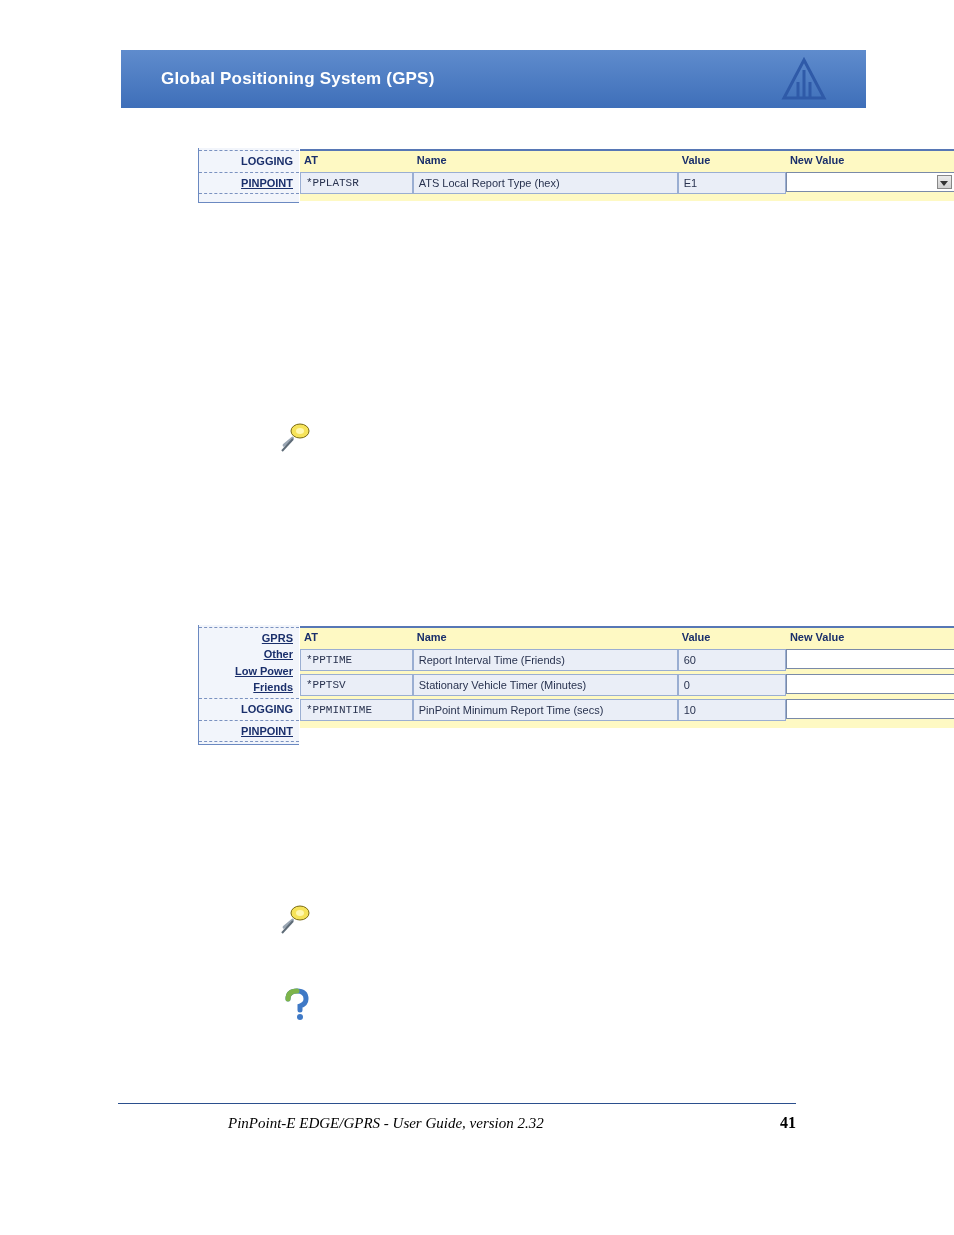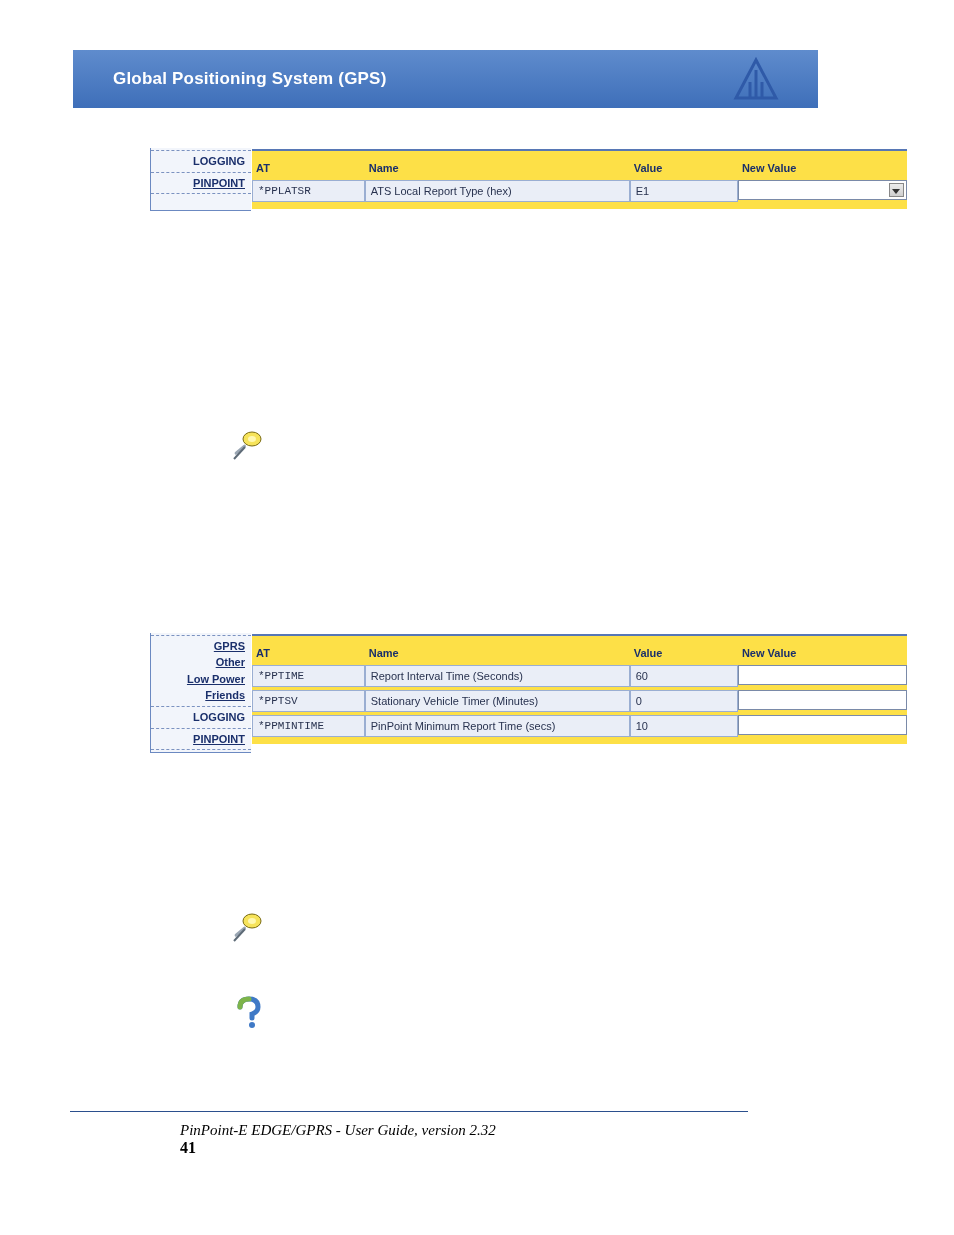--- a/index.html
+++ b/index.html
@@ -6,20 +6,21 @@
     margin: 0;
     padding: 0;
     width: 954px;
     font-family: Verdana, Geneva, sans-serif;
     background: #ffffff;
     color: #000;
   }
   .page {
     width: 818px;
     position: relative;
+    margin-left: 48px;
   }
   .hdr {
     position: relative;
     height: 108px;
     background: #ffffff;
   }
   .hdr-bar {
     position: absolute;
     left: 73px;
     right: 0;
@@ -76,23 +77,22 @@
   }
   .side .rule {
     border-bottom: 1px dashed #7b92c0;
     height: 0;
     margin: 2px 0;
   }
   .side .link { text-decoration: underline; }
   .side .plain { text-decoration: none; text-align: right; }
   .grid-holder {
     border-top: 2px solid #5777b5;
-    padding-top: 8px;
     padding-bottom: 4px;
-    background: #fde047;
+    background: #fef9c3;
   }
   table.grid {
     width: 100%;
     border-collapse: separate;
     border-spacing: 0 3px;
     font-size: 11px;
   }
   table.grid th {
     text-align: left;
     color: #1a2f6b;
@@ -169,21 +169,20 @@
 
   
   .ftr {
     border-top: 1px solid #2b4f8d;
     margin: 0 70px;
     padding: 10px 0 30px 0;
     display: flex;
     justify-content: space-between;
     align-items: baseline;
     font-family: Georgia, "Times New Roman", serif;
-    flex-direction: column;
   }
   .ftr .doc {
     font-style: italic;
     font-size: 15px;
     color: #000;
     margin-left: 110px;
   }
   .ftr .pg {
     font-weight: bold;
     font-size: 16px;
@@ -308,21 +307,21 @@
                 <th>Value</th>
                 <th>New Value</th>
               </tr>
                     </thead>
               <tbody id="rows2">
                       <tr>
                         <td>
                           <div class="cell">*PPTIME</div>
                         </td>
                         <td>
-                          <div class="cell namecell">Report Interval Time (Seconds)</div>
+                          <div class="cell namecell">Report Interval Time (Friends)</div>
                         </td>
                         <td>
                           <div class="cell valcell">60</div>
                         </td>
                         <td class="inputcell-wrap">
                           <div class="inputcell"></div>
                         </td>
                       </tr>
                       <tr>
                         <td>

